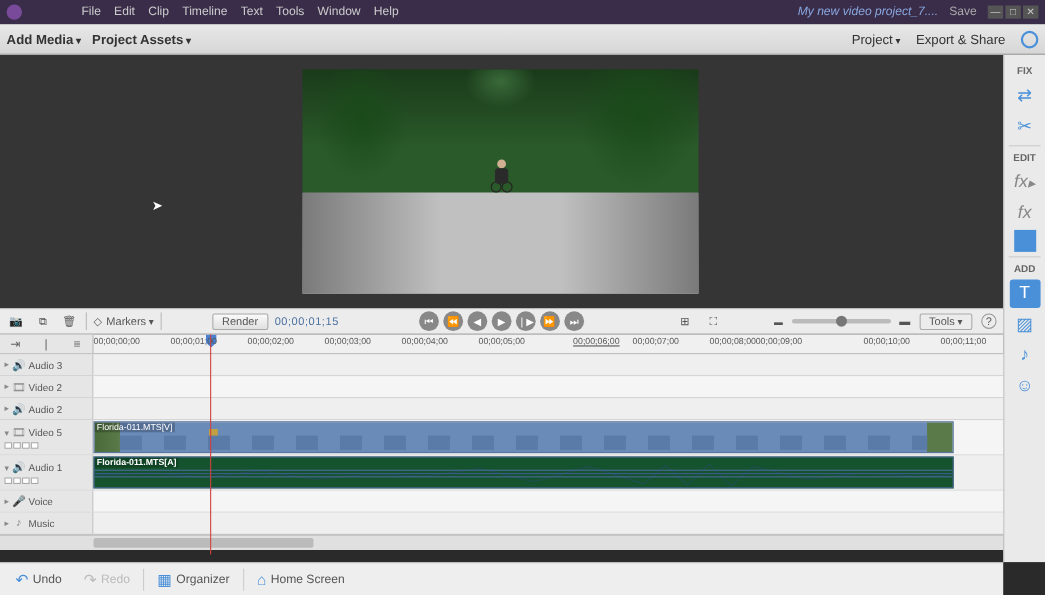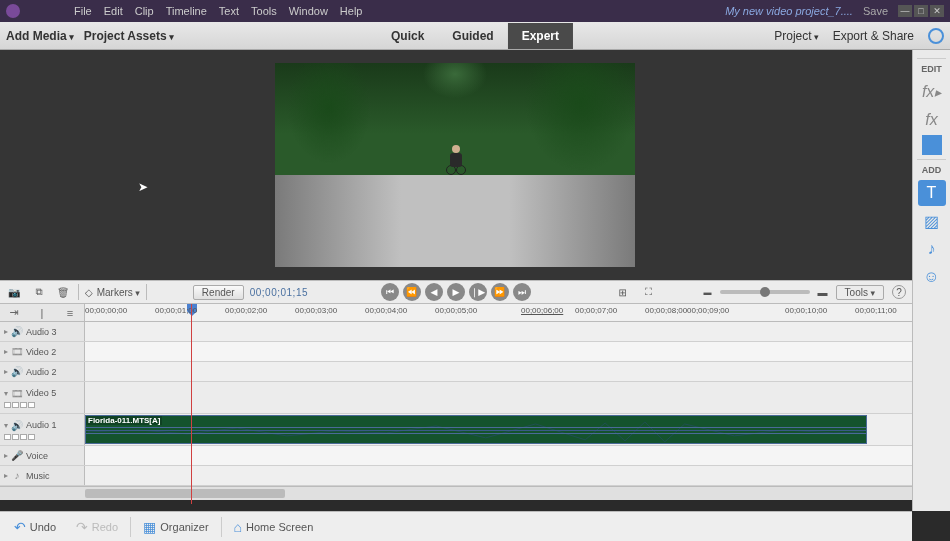--- a/index.html
+++ b/index.html
@@ -123,43 +123,43 @@
     <div>□</div>
     <div>✕</div>
   </div>
 </div>
 
 <div class="modebar">
   <div class="left">
     <span class="caret">Add Media</span>
     <span class="caret">Project Assets</span>
   </div>
-  <div class="center">
-    <div class="tab">Quick</div>
-    <div class="tab">Guided</div>
-    <div class="tab active">Expert</div>
-  </div>
   <div class="right">
     <span class="caret">Project</span>
     <span>Export &amp; Share</span>
     <div class="gear"></div>
   </div>
 </div>
 
 <div class="preview">
   <div class="frame">
     <div class="cyclist">
       <div class="wheel1"></div>
         <div class="wheel2"></div>
     </div>
   </div>
   <div class="cursor">➤</div>
 </div>
 
 <div class="sidepanel">
+  <div class="sec">
+    <div class="lbl">FIX</div>
+    <div class="icon" style="color:#4a90d9">⇄</div>
+    <div class="icon" style="color:#4a90d9">✂</div>
+  </div>
   <hr>
   <div class="sec">
     <div class="lbl">EDIT</div>
     <div class="icon" style="color:#888;font-style:italic">fx<sub>▸</sub></div>
     <div class="icon" style="color:#888;font-style:italic">fx</div>
     <div class="icon" style="background:#4a90d9;width:20px;height:20px"></div>
   </div>
   <hr>
   <div class="sec">
     <div class="lbl">ADD</div>
@@ -263,20 +263,26 @@
           <span class="mic">🎞</span>
           <span class="name">Video 5</span>
         </div>
       <div class="chips">
           <div class="chip"></div>
           <div class="chip"></div>
           <div class="chip"></div>
           <div class="chip"></div>
         </div>
     </div>
+    <div class="lane">
+      <div class="clip video" style="left:0;width:782px">
+        <div class="label">Florida-011.MTS[V]</div>
+        <div class="cutmark"></div>
+      </div>
+    </div>
   </div>
   <div class="track tall">
     <div class="head" style="flex-direction:column;align-items:flex-start;justify-content:center">
       <div style="display:flex;align-items:center;gap:3px;width:100%">
           <span class="tri">▾</span>
           <span class="mic">🔊</span>
           <span class="name">Audio 1</span>
         </div>
       <div class="chips">
           <div class="chip"></div>

